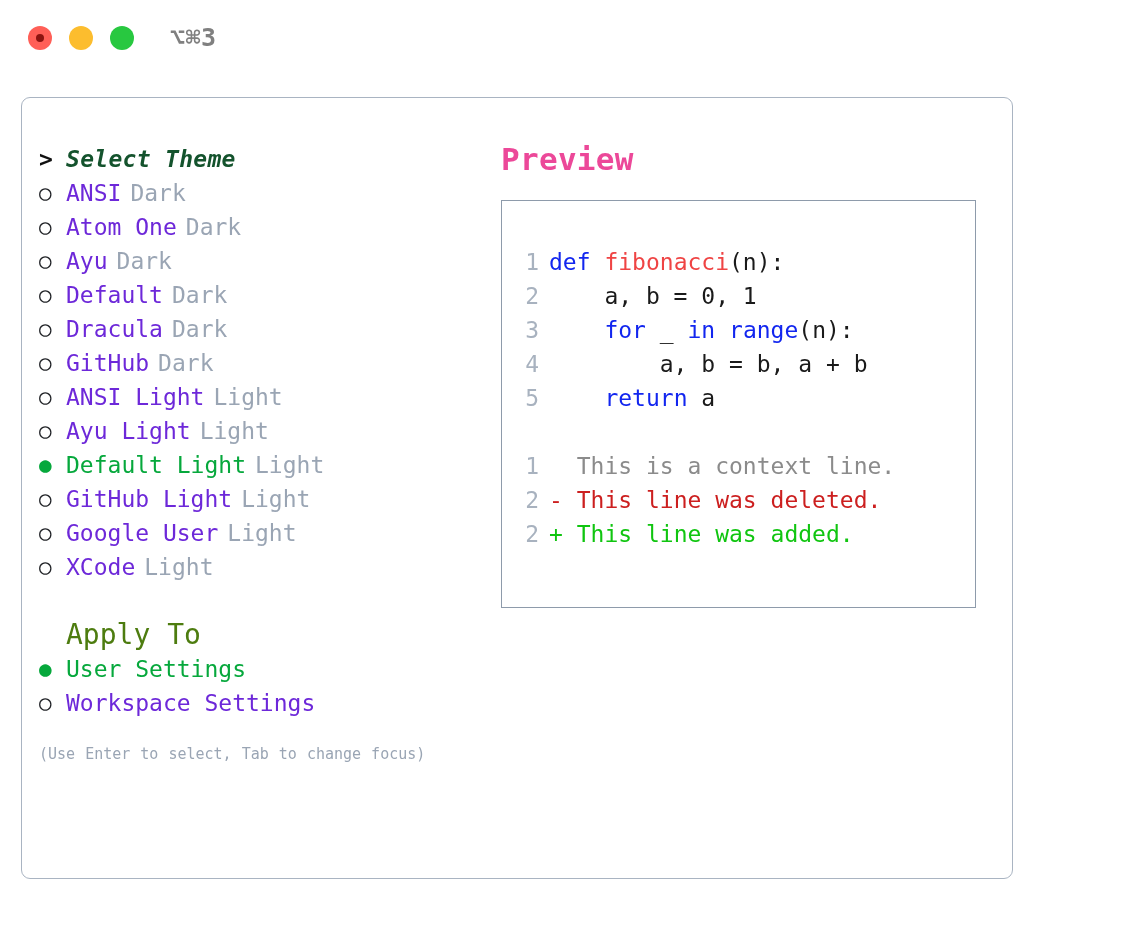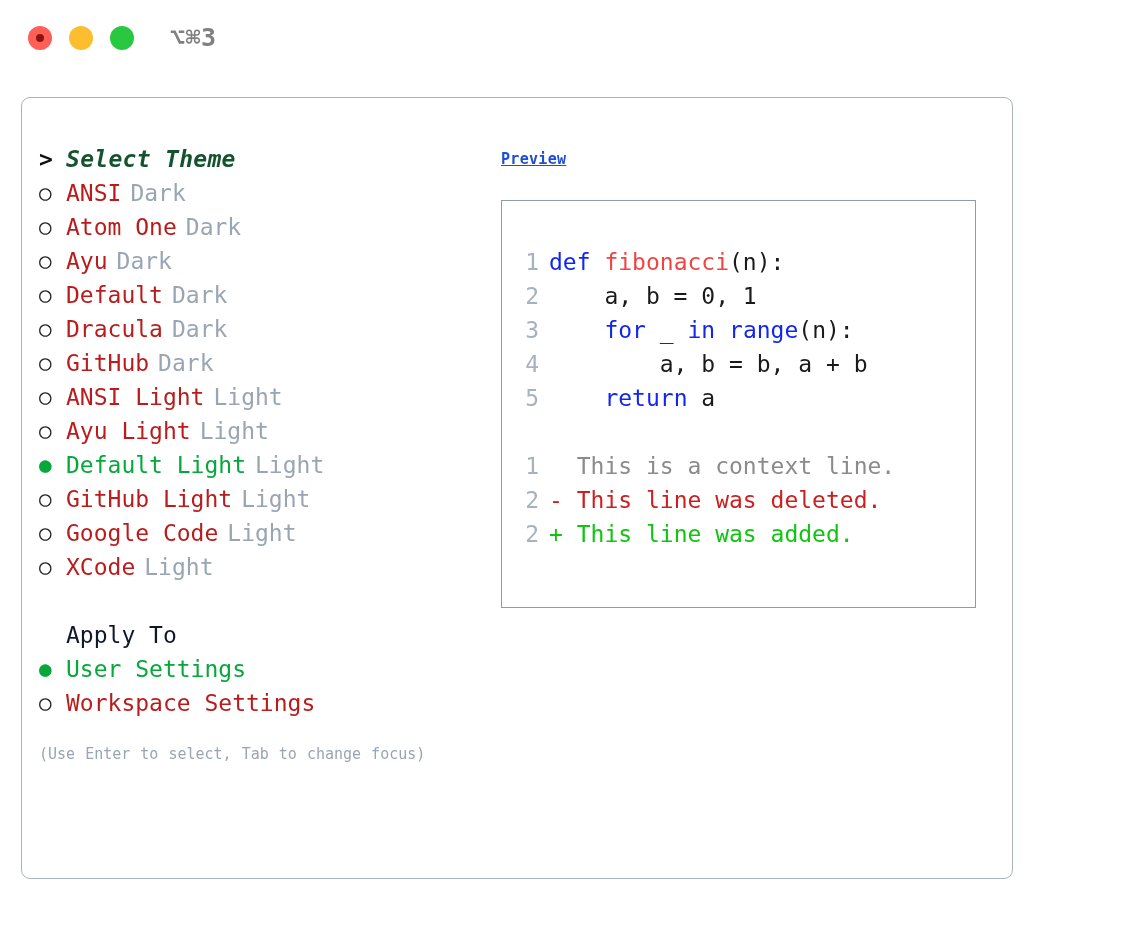--- a/index.html
+++ b/index.html
@@ -115,33 +115,33 @@
     font-size: 23px;
     font-weight: bold;
     color: #111111;
   }
   .header-row .label {
     font-weight: bold;
     color: #14532d;
     letter-spacing: 0.3px;
     font-style: italic;
   }
-  .label { color: #b91c1c; }
+  .label { color: #6d28d9; }
   .label.sel { color: #06a83c; }
   .variant {
     color: #9aa5b4;
     margin-left: 9px;
   }
   .section-head {
     height: 34px;
     display: flex;
     align-items: center;
-    font-size: 23px;
-    line-height: 34px;
-    color: #0f172a;
+    font-size: 28px;
+    line-height: 34px;
+    color: #4d7c0f;
     padding-left: 27px;
   }
   .spacer-row { height: 34px; }
 
   .hint {
     margin-top: 17px;
     font-size: 15px;
     line-height: 34px;
     color: #9aa5b4;
     width: 400px;
@@ -149,26 +149,25 @@
   }
 
   
   .right-col {
     position: absolute;
     left: 479px;
     top: 44px;
     width: 500px;
   }
   .preview-title {
-    font-size: 15px;
+    font-size: 31px;
     font-weight: bold;
-    color: #1d4ed8;
+    color: #ec4899;
     line-height: 34px;
     letter-spacing: 0.3px;
-    text-decoration: underline;
   }
   .preview-box {
     margin-top: 24px;
     width: 475px;
     height: 408px;
     border: 1.6px solid #8e9bab;
     box-sizing: border-box;
     background: #ffffff;
     padding: 44px 0 0 17px;
   }
@@ -274,21 +273,21 @@
       </div>
 
       <div class="list-row">
         <span class="marker">○</span>
         <span class="label">GitHub Light</span>
         <span class="variant">Light</span>
       </div>
 
       <div class="list-row">
         <span class="marker">○</span>
-        <span class="label">Google Code</span>
+        <span class="label">Google User</span>
         <span class="variant">Light</span>
       </div>
 
       <div class="list-row">
         <span class="marker">○</span>
         <span class="label">XCode</span>
         <span class="variant">Light</span>
       </div>
 
       <div class="spacer-row"></div>

